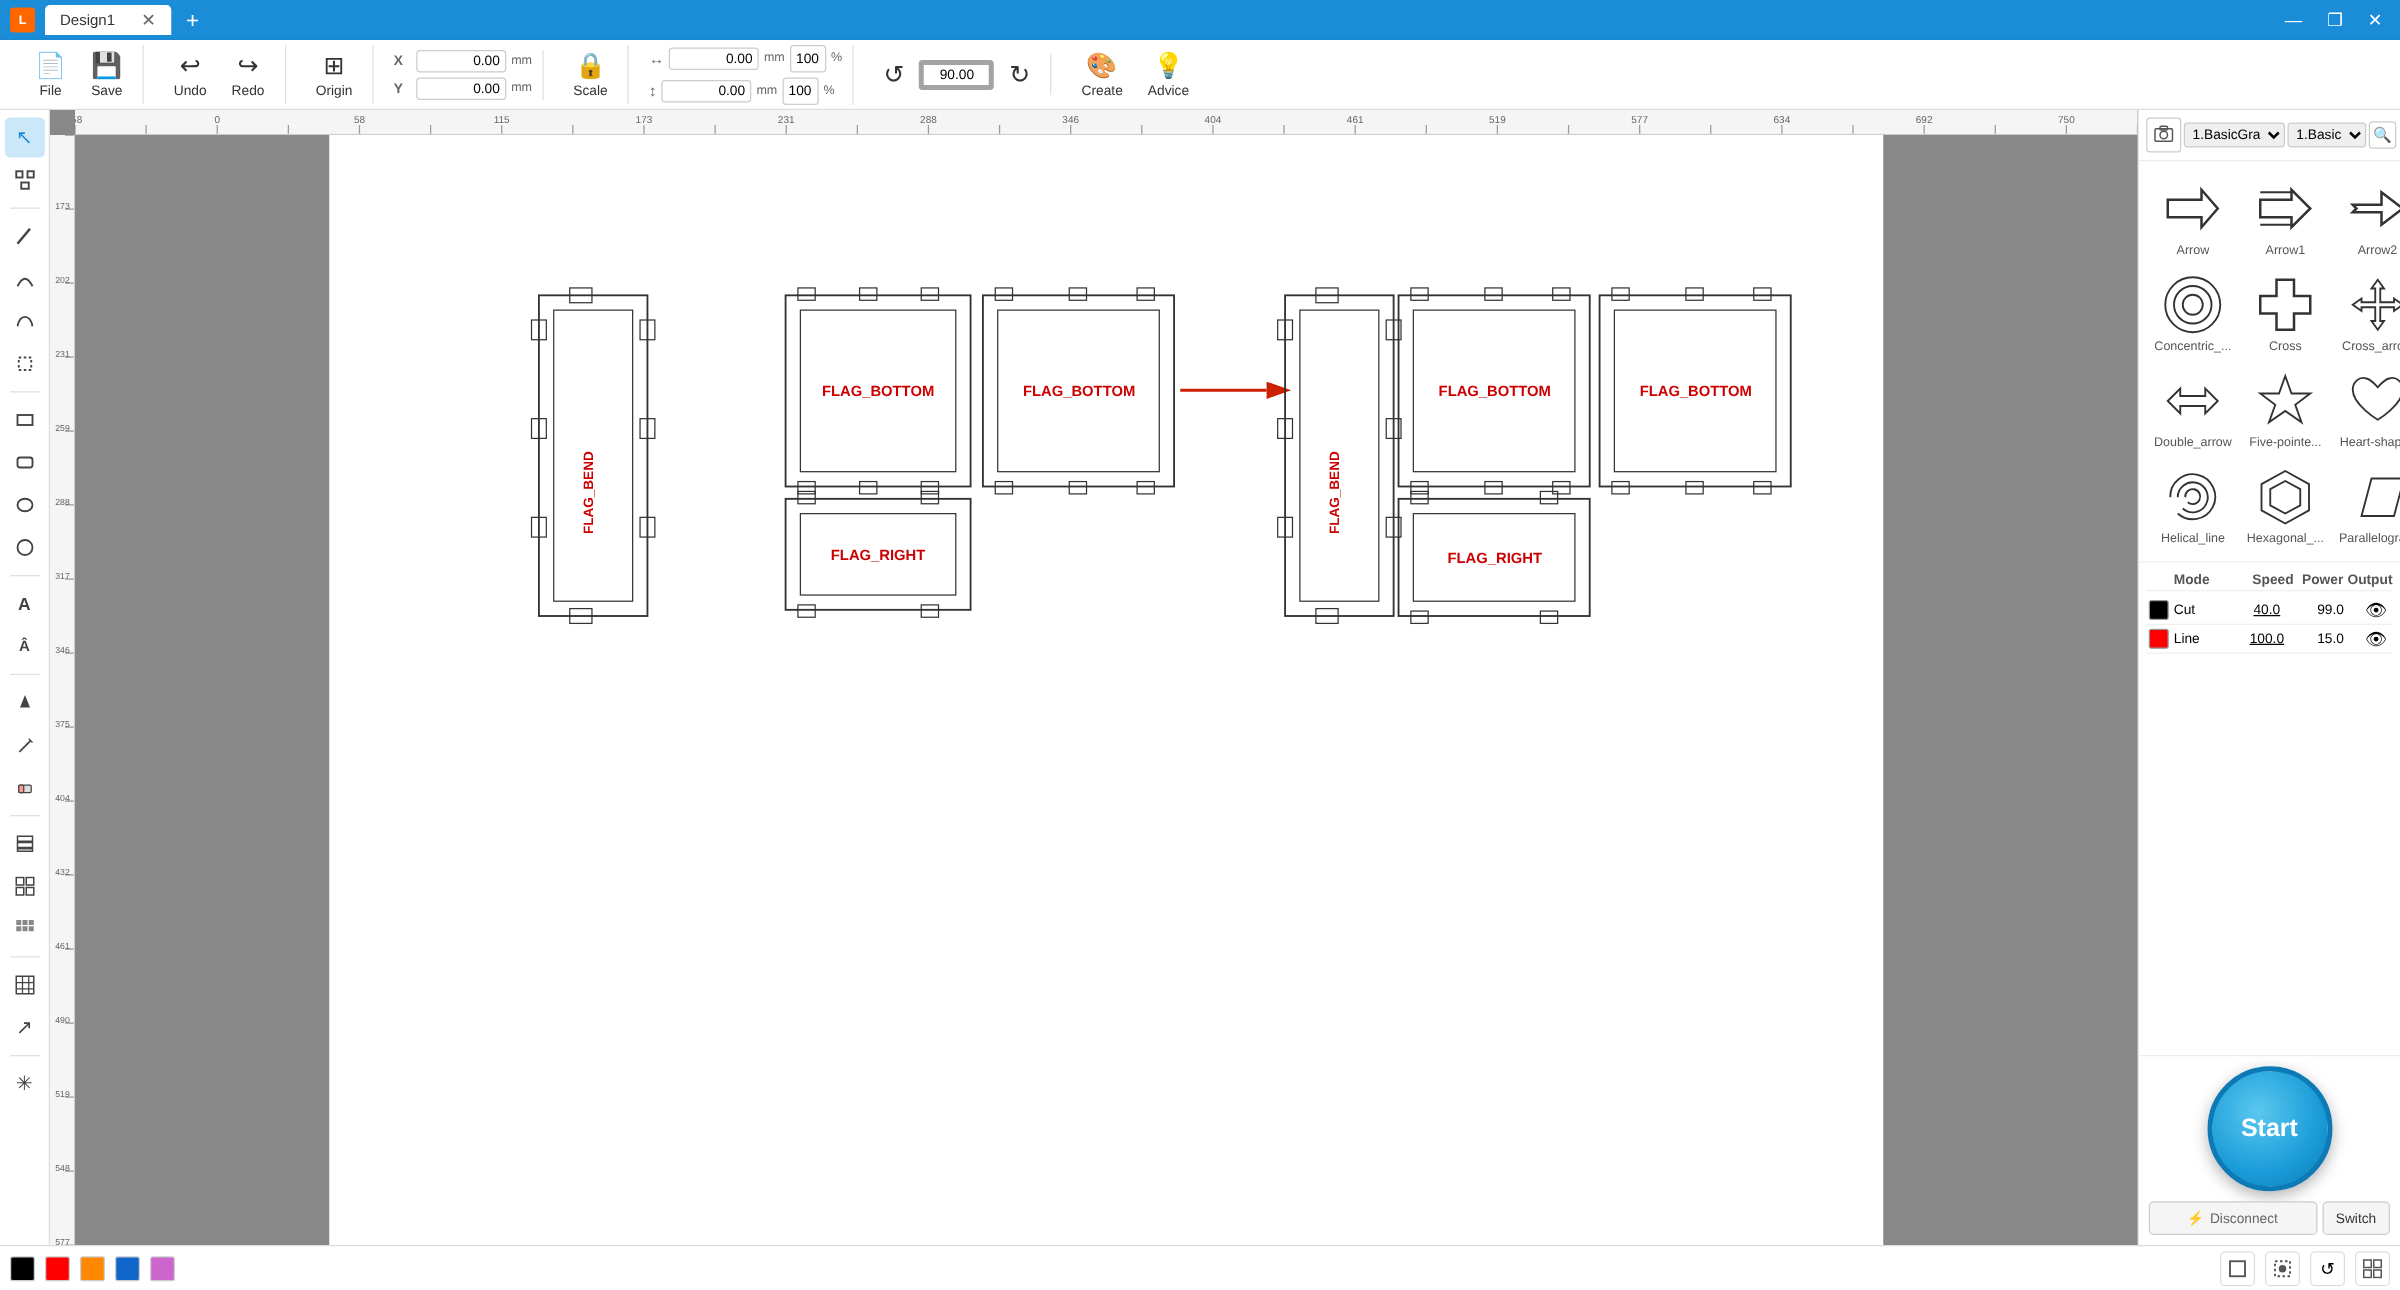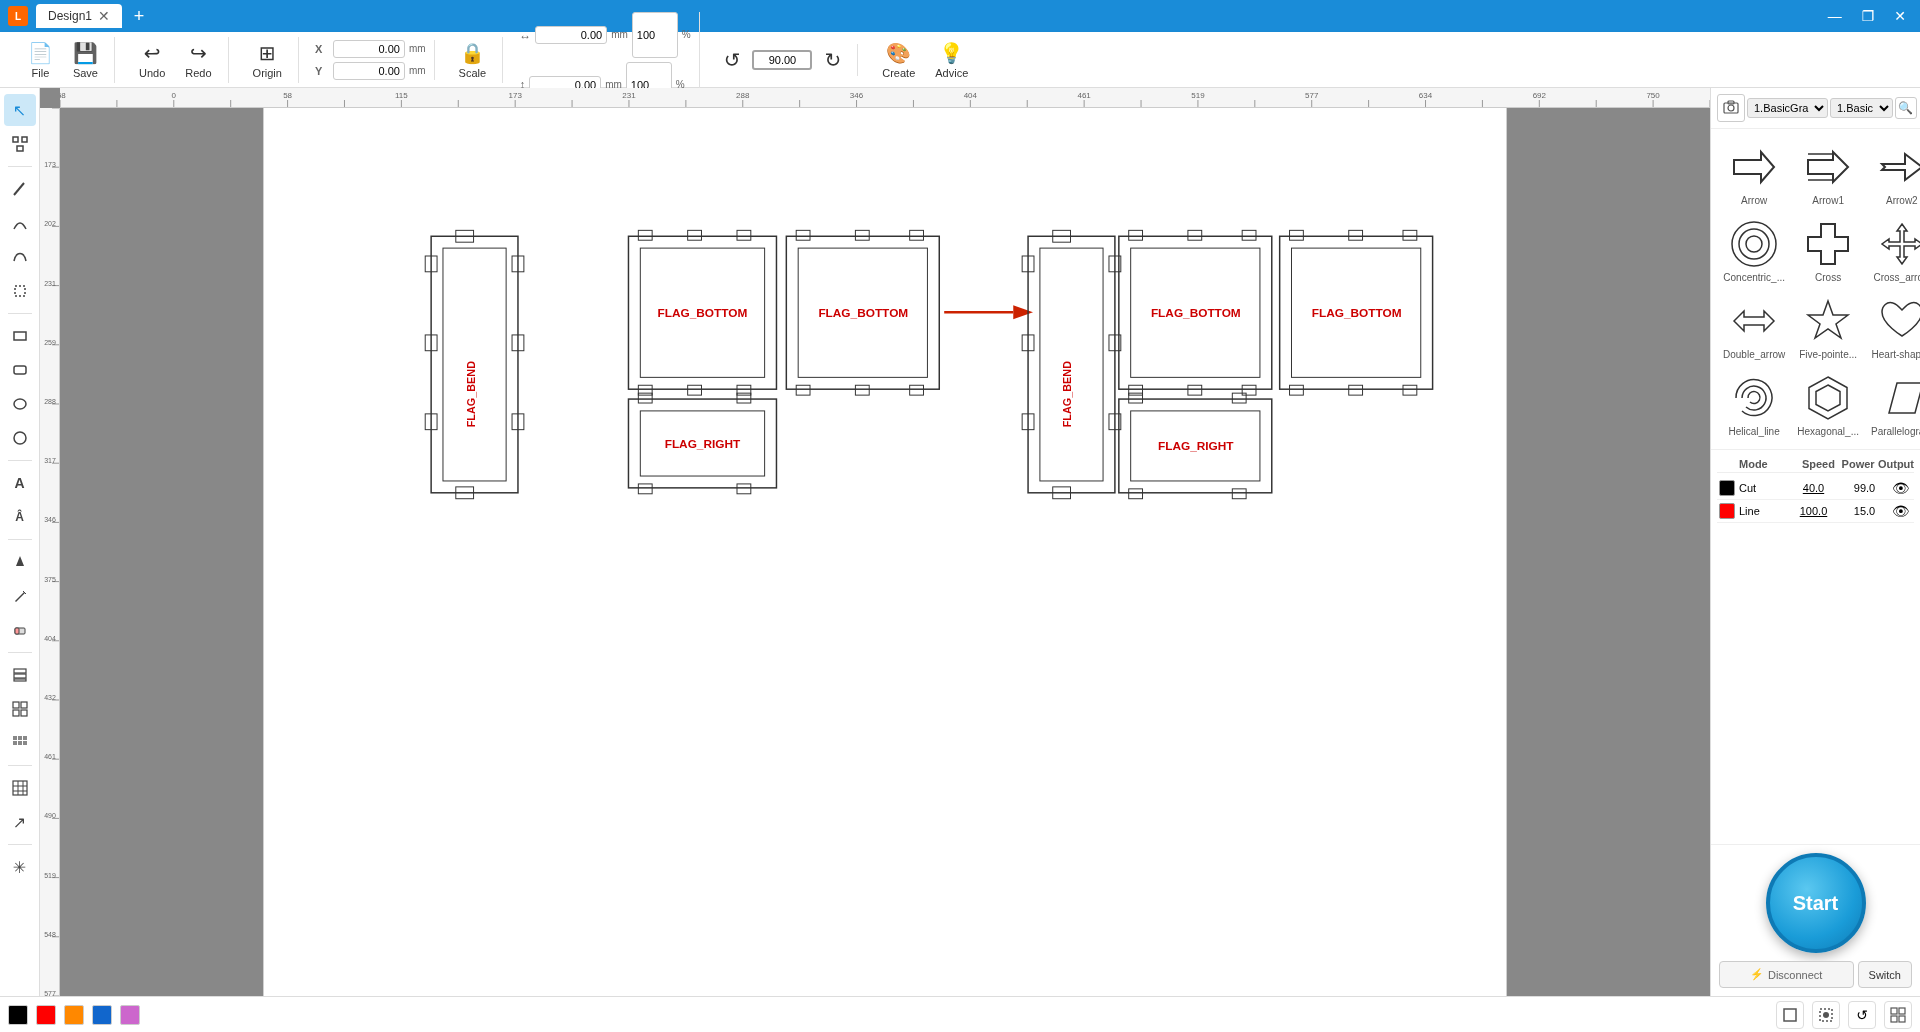--- a/index.html
+++ b/index.html
@@ -3,21 +3,21 @@
   <meta charset="utf-8">
   <style>
     * { margin: 0; padding: 0; box-sizing: border-box; }
     body { font-family: 'Segoe UI', Arial, sans-serif; font-size: 12px; background: #f0f0f0; overflow: hidden; width: 1920px; height: 1032px; }
 
     
     #titlebar {
       display: flex; align-items: center; background: #1a8cd8; height: 32px; padding: 0 8px; gap: 8px;
     }
     #titlebar .app-icon { width: 20px; height: 20px; background: #ff6600; border-radius: 3px; display: flex; align-items: center; justify-content: center; color: white; font-size: 10px; font-weight: bold; flex-shrink: 0; }
-    #titlebar .tab { background: white; color: #333; padding: 4px 12px; border-radius: 4px 4px 0 0; font-size: 12px; display: flex; align-items: center; gap: 6px; }
+    #titlebar .tab { background: white; color: #333; padding: 4px 12px; border-radius: 4px 4px 0 0; font-size: 12px; display: flex; align-items: center; gap: 21px; }
     #titlebar .tab .close { cursor: pointer; color: #666; font-size: 14px; }
     #titlebar .new-tab { color: white; font-size: 18px; cursor: pointer; margin-left: 4px; }
     #titlebar .window-controls { margin-left: auto; display: flex; gap: 8px; }
     #titlebar .win-btn { color: white; font-size: 14px; cursor: pointer; padding: 2px 6px; }
 
     
     #toolbar {
       display: flex; align-items: center; background: white; height: 56px; padding: 0 12px; gap: 8px;
       border-bottom: 1px solid #ddd; box-shadow: 0 1px 3px rgba(0,0,0,0.1);
     }
@@ -26,22 +26,22 @@
     .toolbar-btn { display: flex; flex-direction: column; align-items: center; cursor: pointer; padding: 4px 8px; border-radius: 4px; border: none; background: transparent; font-size: 11px; color: #333; gap: 2px; }
     .toolbar-btn .icon { font-size: 20px; }
     .coord-group { display: flex; flex-direction: column; gap: 4px; }
     .coord-row { display: flex; align-items: center; gap: 4px; font-size: 11px; }
     .coord-label { color: #666; font-weight: bold; width: 14px; }
     .coord-input { width: 72px; padding: 2px 4px; border: 1px solid #ccc; border-radius: 3px; font-size: 11px; text-align: right; }
     .coord-unit { color: #666; font-size: 10px; text-align: center; }
     .dim-group { display: flex; flex-direction: column; gap: 4px; }
     .dim-row { display: flex; align-items: center; gap: 4px; font-size: 11px; }
     .dim-icon { color: #666; font-size: 12px; }
-    .rotation-input { width: 60px; padding: 2px 4px; border: 2px solid #a3a3a3; border-radius: 3px; font-size: 11px; text-align: center; }
-    .pct-input { width: 46px; padding: 16px 4px; border: 1px solid #ccc; border-radius: 3px; font-size: 11px; }
+    .rotation-input { width: 60px; padding: 2px 4px; border: 4px solid #a3a3a3; border-radius: 3px; font-size: 11px; text-align: center; }
+    .pct-input { width: 29px; padding: 4px 4px; border: 1px solid #ccc; border-radius: 3px; font-size: 11px; }
 
     
     #main { display: flex; height: calc(1032px - 32px - 56px - 36px); }
 
     
     #left-toolbar {
       width: 40px; background: white; border-right: 1px solid #ddd; display: flex; flex-direction: column; align-items: center; padding: 6px 0; gap: 2px; overflow-y: auto;
     }
     .lt-btn { width: 32px; height: 32px; display: flex; align-items: center; justify-content: center; cursor: pointer; border-radius: 4px; border: none; background: transparent; font-size: 16px; color: #444; }
     .lt-btn.active { background: #cce8f8; color: #1a8cd8; }

